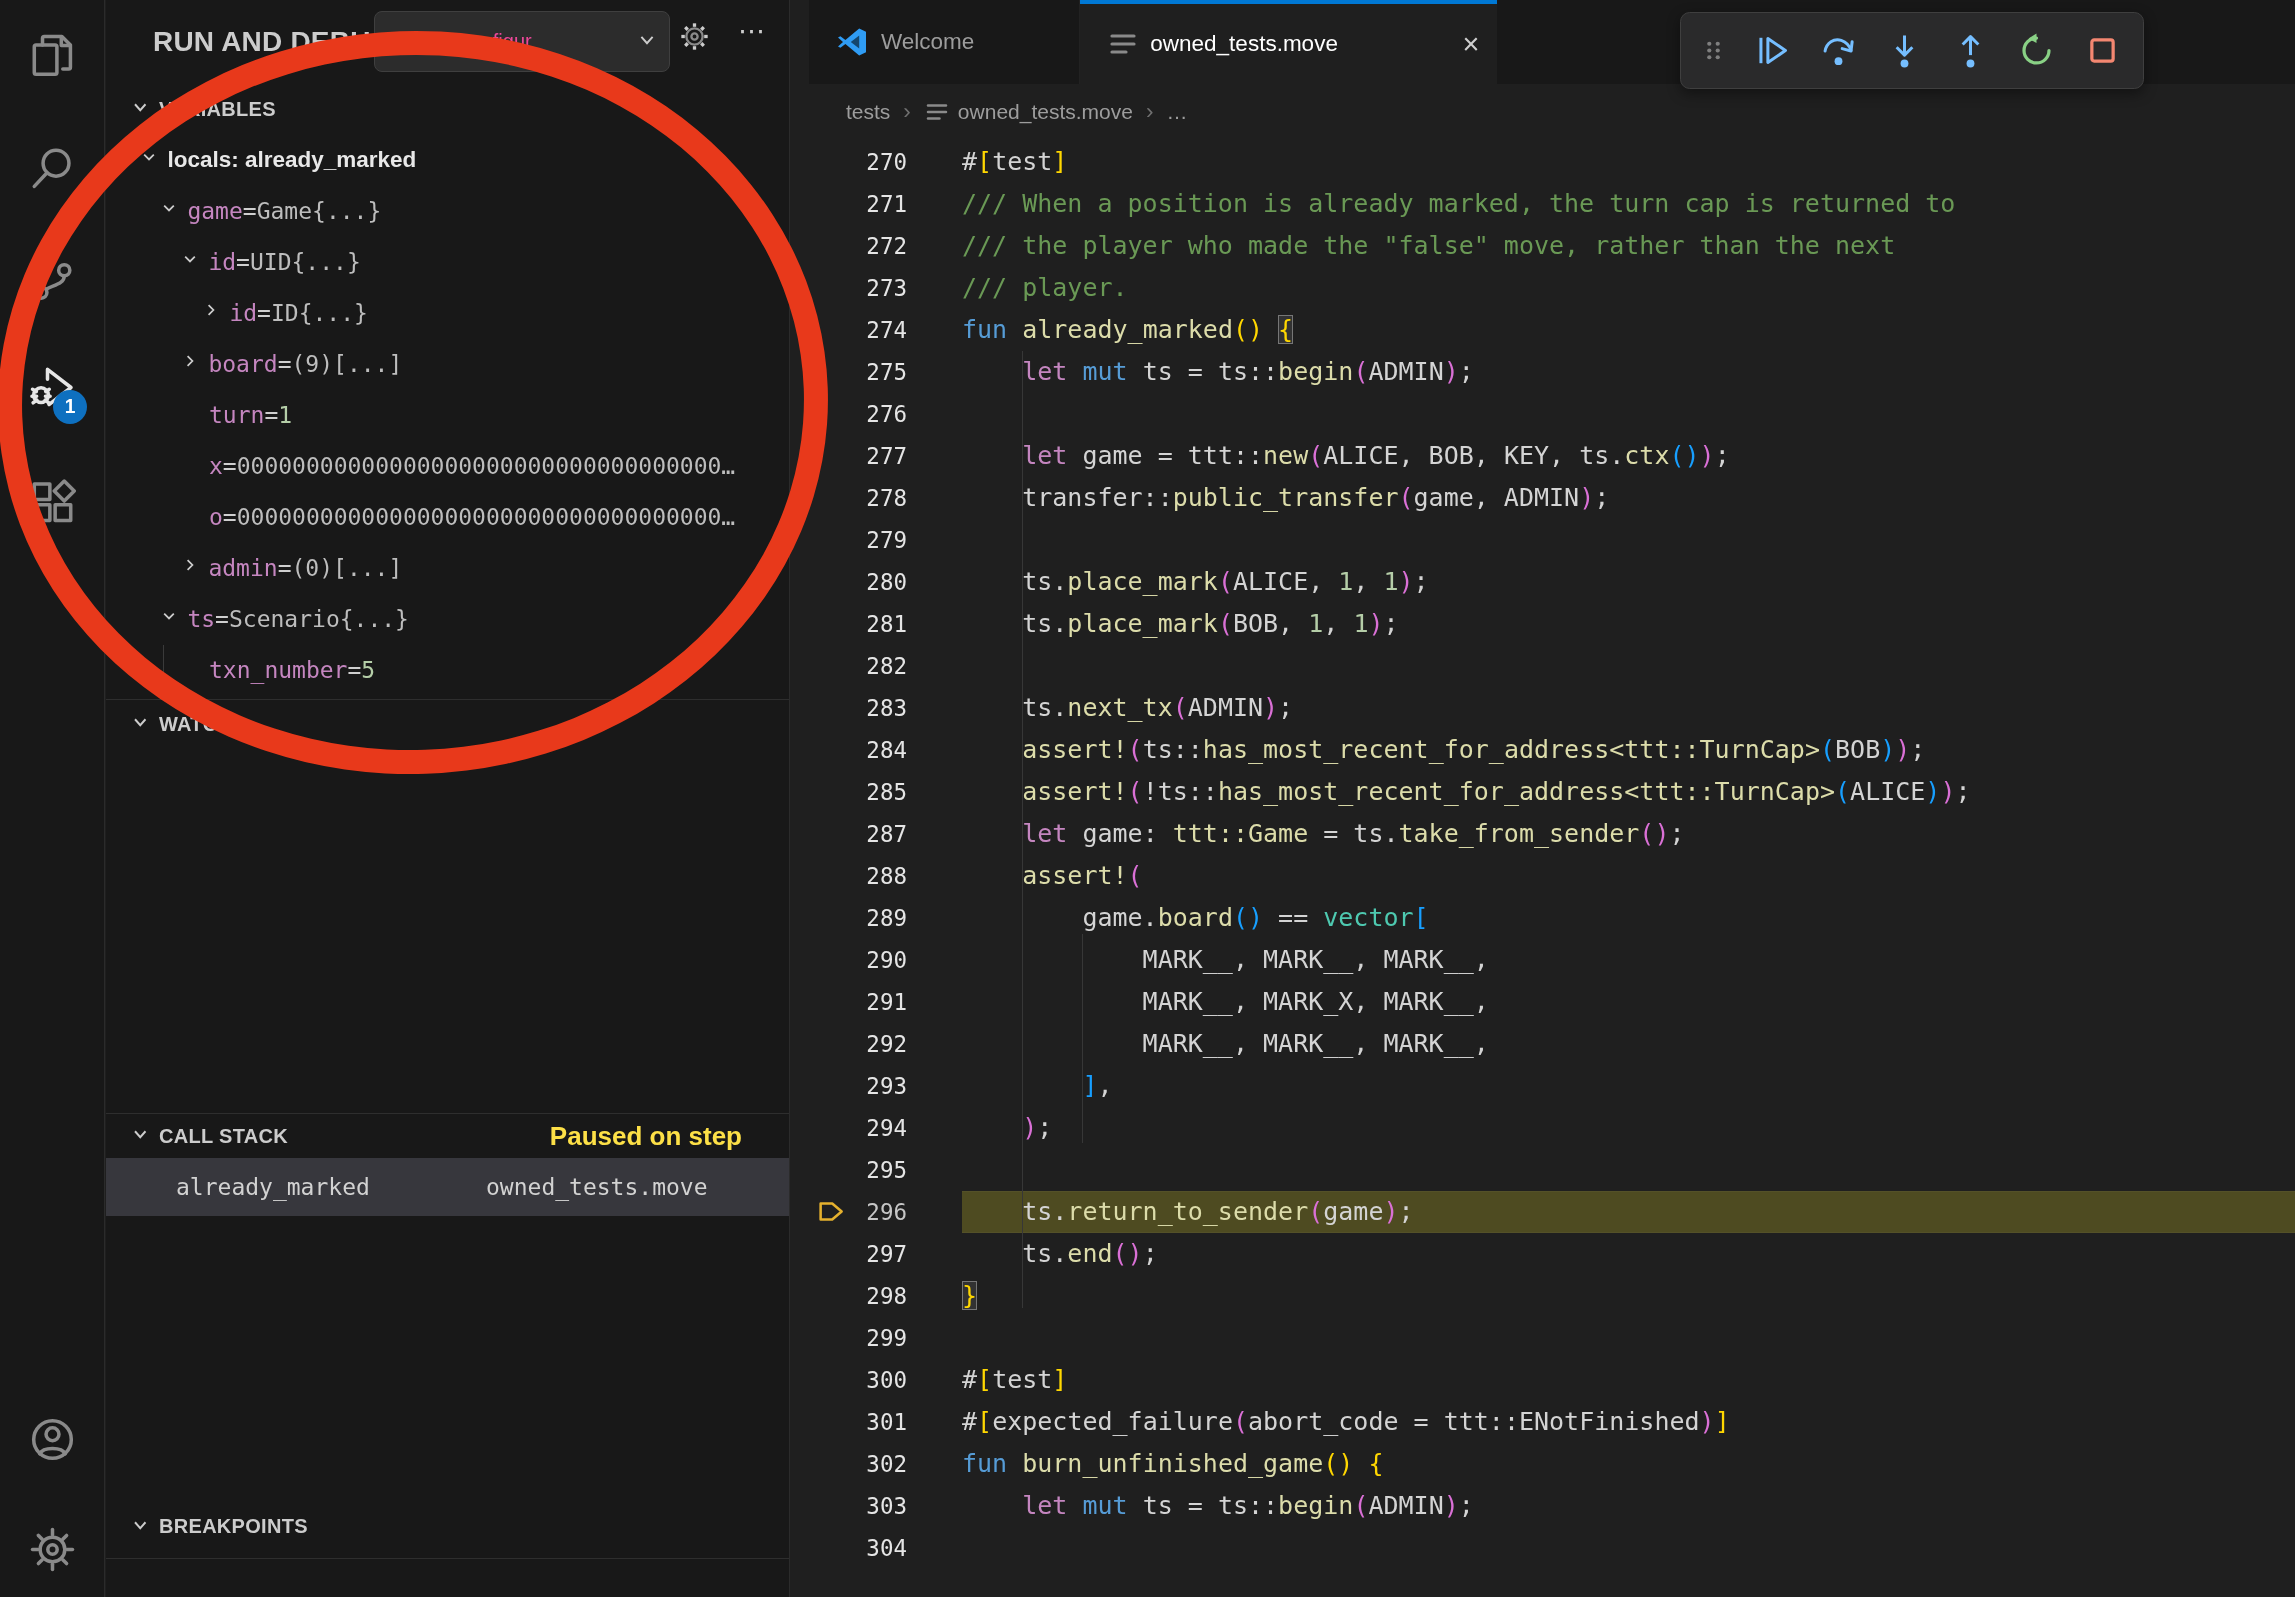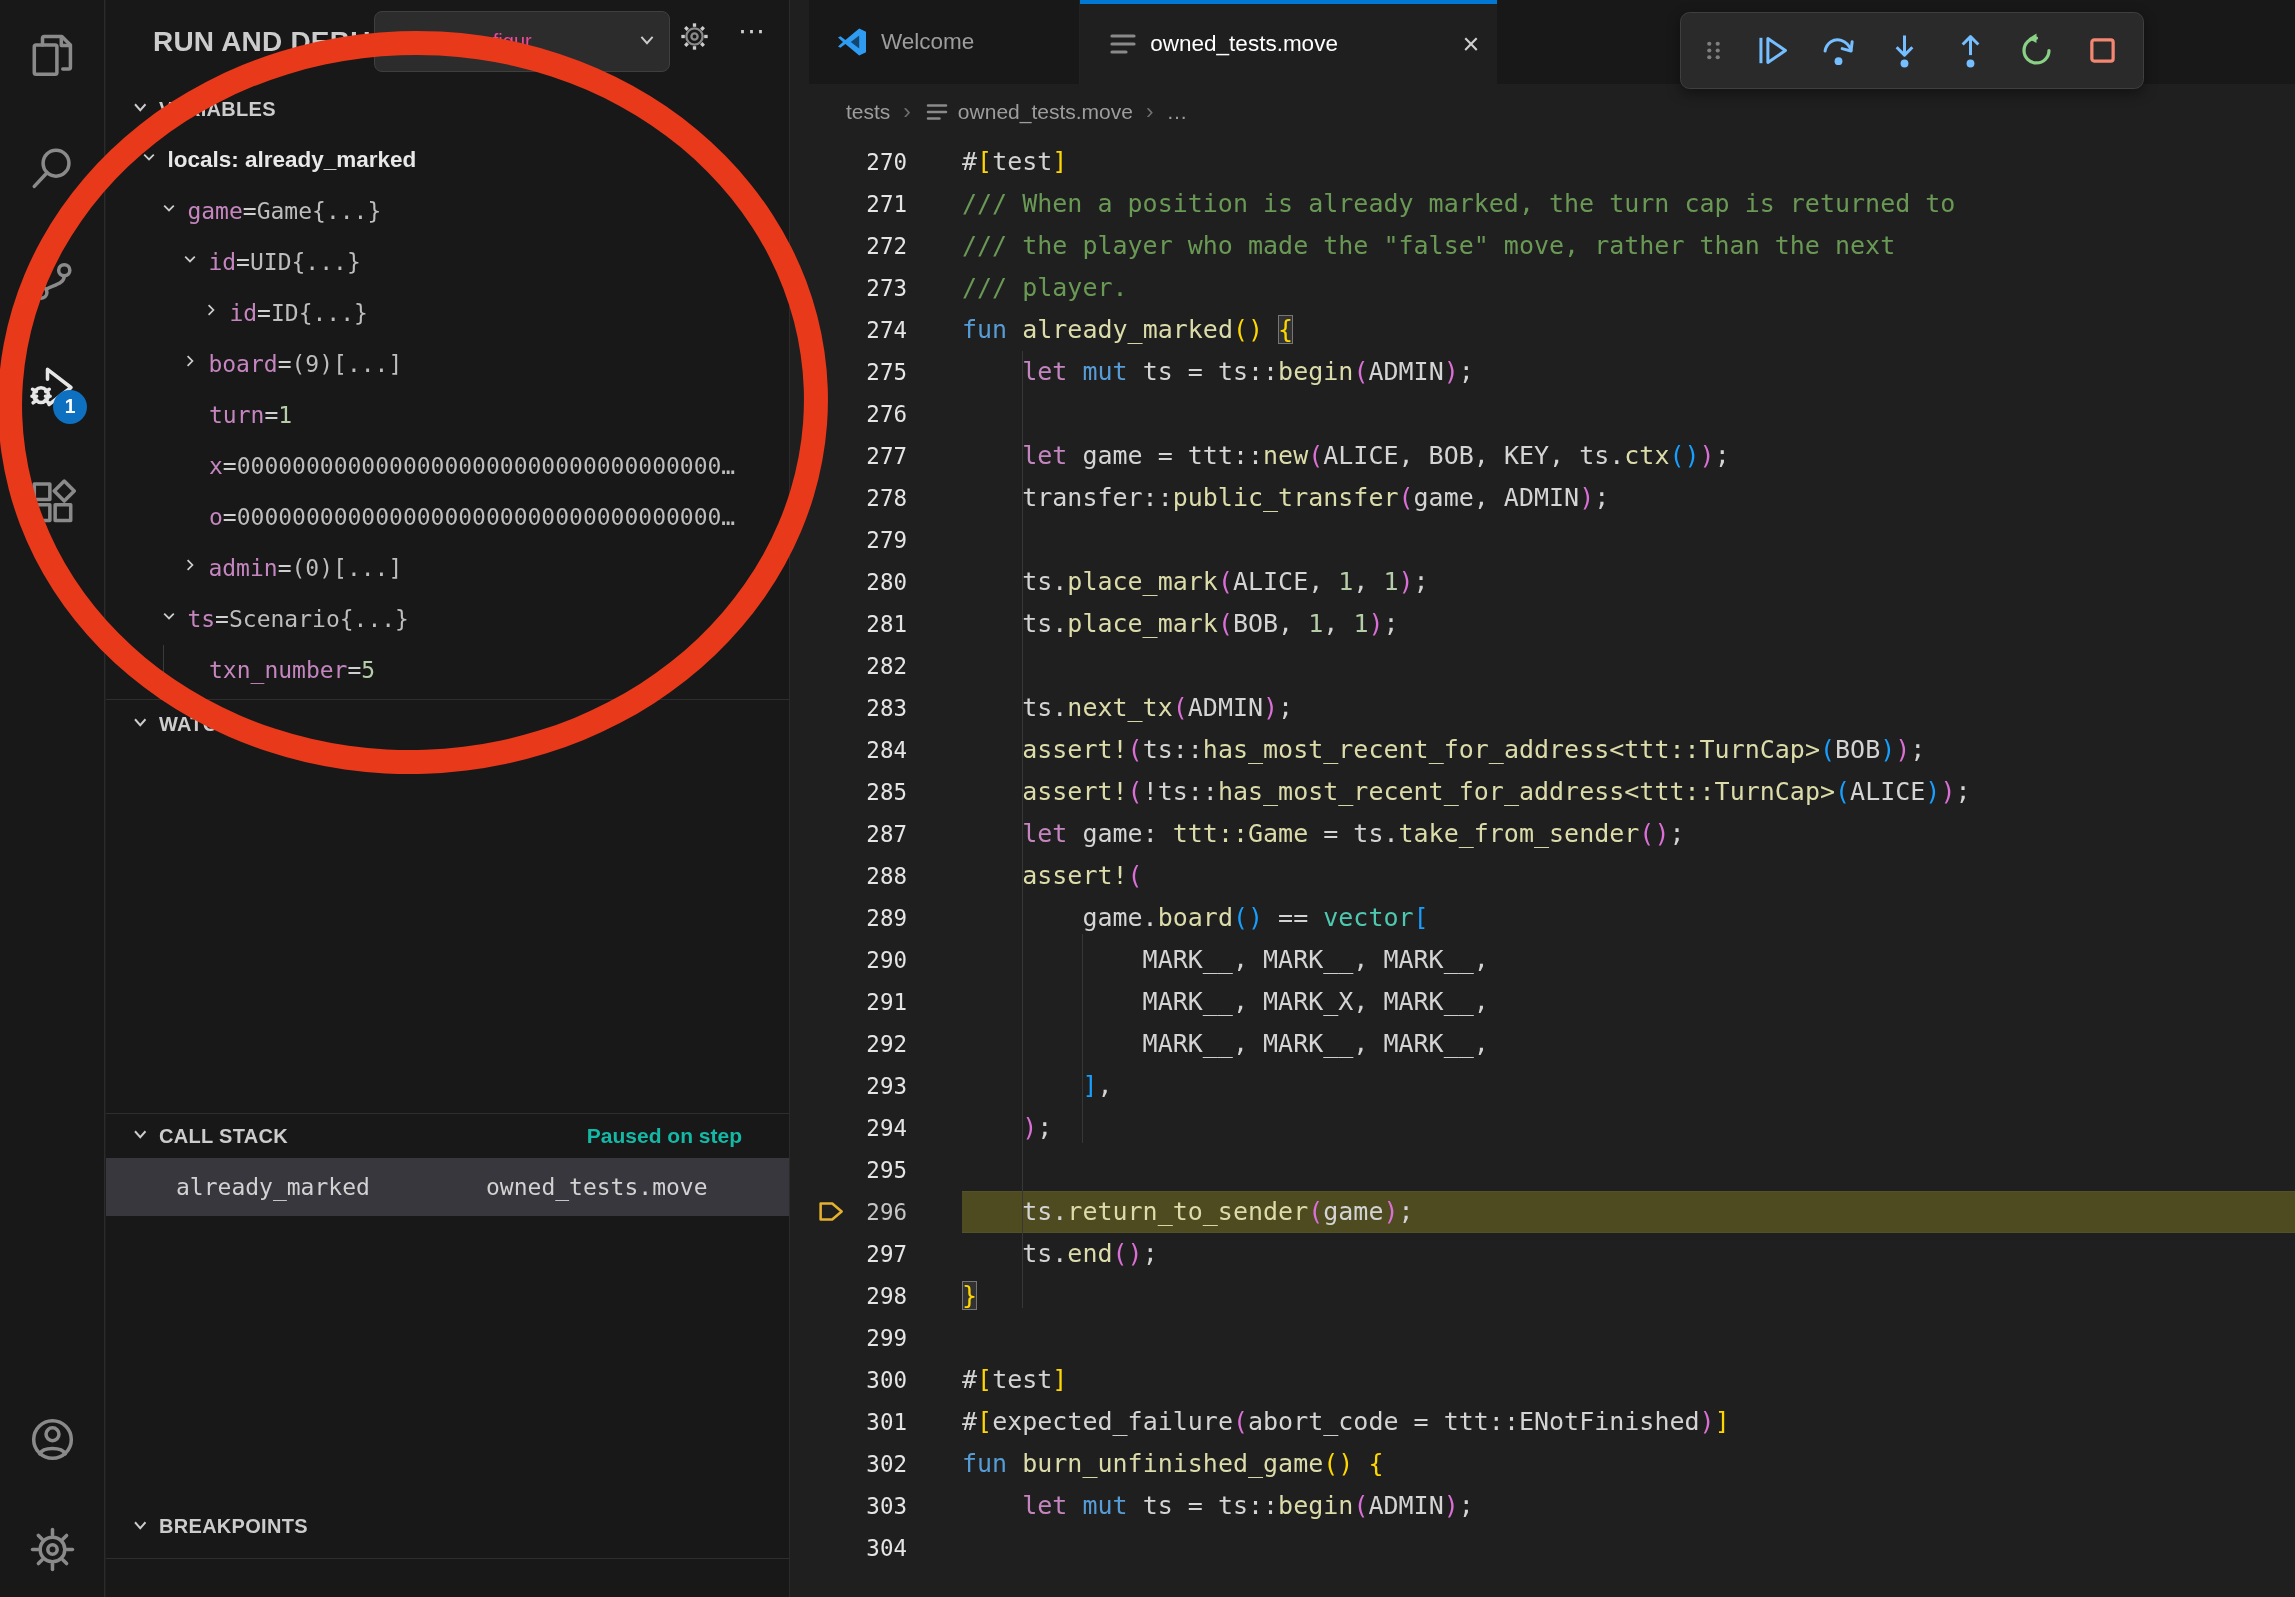--- a/index.html
+++ b/index.html
@@ -33,21 +33,21 @@
   .vrow .chev-sp { flex:none; width:31px; }
   .vscope { font-family:"Liberation Sans", sans-serif; font-size:22.5px; font-weight:700; color:#e8e8e8; }
   .vname { color:#c586c0; }
   .veq { color:#cfcfcf; }
   .vval { color:#bdbdbd; }
   .vval.number { color:#b5cea8; }
   .tree-guide { position:absolute; width:0.8px; background:#3a3a3a; }
 
   .cs-row { position:absolute; left:0; top:1158px; width:100%; height:58px; background:#37373d; display:flex; align-items:center; font-family:"DejaVu Sans Mono", monospace; font-size:23px; color:#d2d2d2; cursor:pointer; }
   .cs-name { margin-left:70px; width:310px; }
-  .cs-status { margin-left:auto; margin-right:47px; font-family:"Liberation Sans", sans-serif; font-size:21px; font-weight:700; color:#14b8a6;padding-left:32px; }
+  .cs-status { margin-left:auto; margin-right:47px; font-family:"Liberation Sans", sans-serif; font-size:26px; font-weight:700; color:#fde047;padding-left:32px; }
 
   
   .editor { position:absolute; left:809px; top:0; width:1504px; height:1597px; background:#1f1f1f; }
   .tabstrip { position:absolute; left:0; top:0; width:100%; height:84px; background:#181818; }
   .tab { position:absolute; top:0; height:84px; display:flex; align-items:center; cursor:pointer; }
   .tab-welcome { left:0; width:271px; background:#181818; border-right:0.8px solid #222; }
   .tab-welcome .tlabel { color:#9d9d9d; font-size:22.5px; margin-left:13px; }
   .tab-active { left:271px; width:417px; background:#1f1f1f; border-top:4px solid #0078d4; }
   .tab-active .tlabel { color:#ffffff; font-size:22.5px; margin-left:11.3px; }
   .tab svg.ticon { width:32px; height:32px; margin-left:27px; flex:none; }

